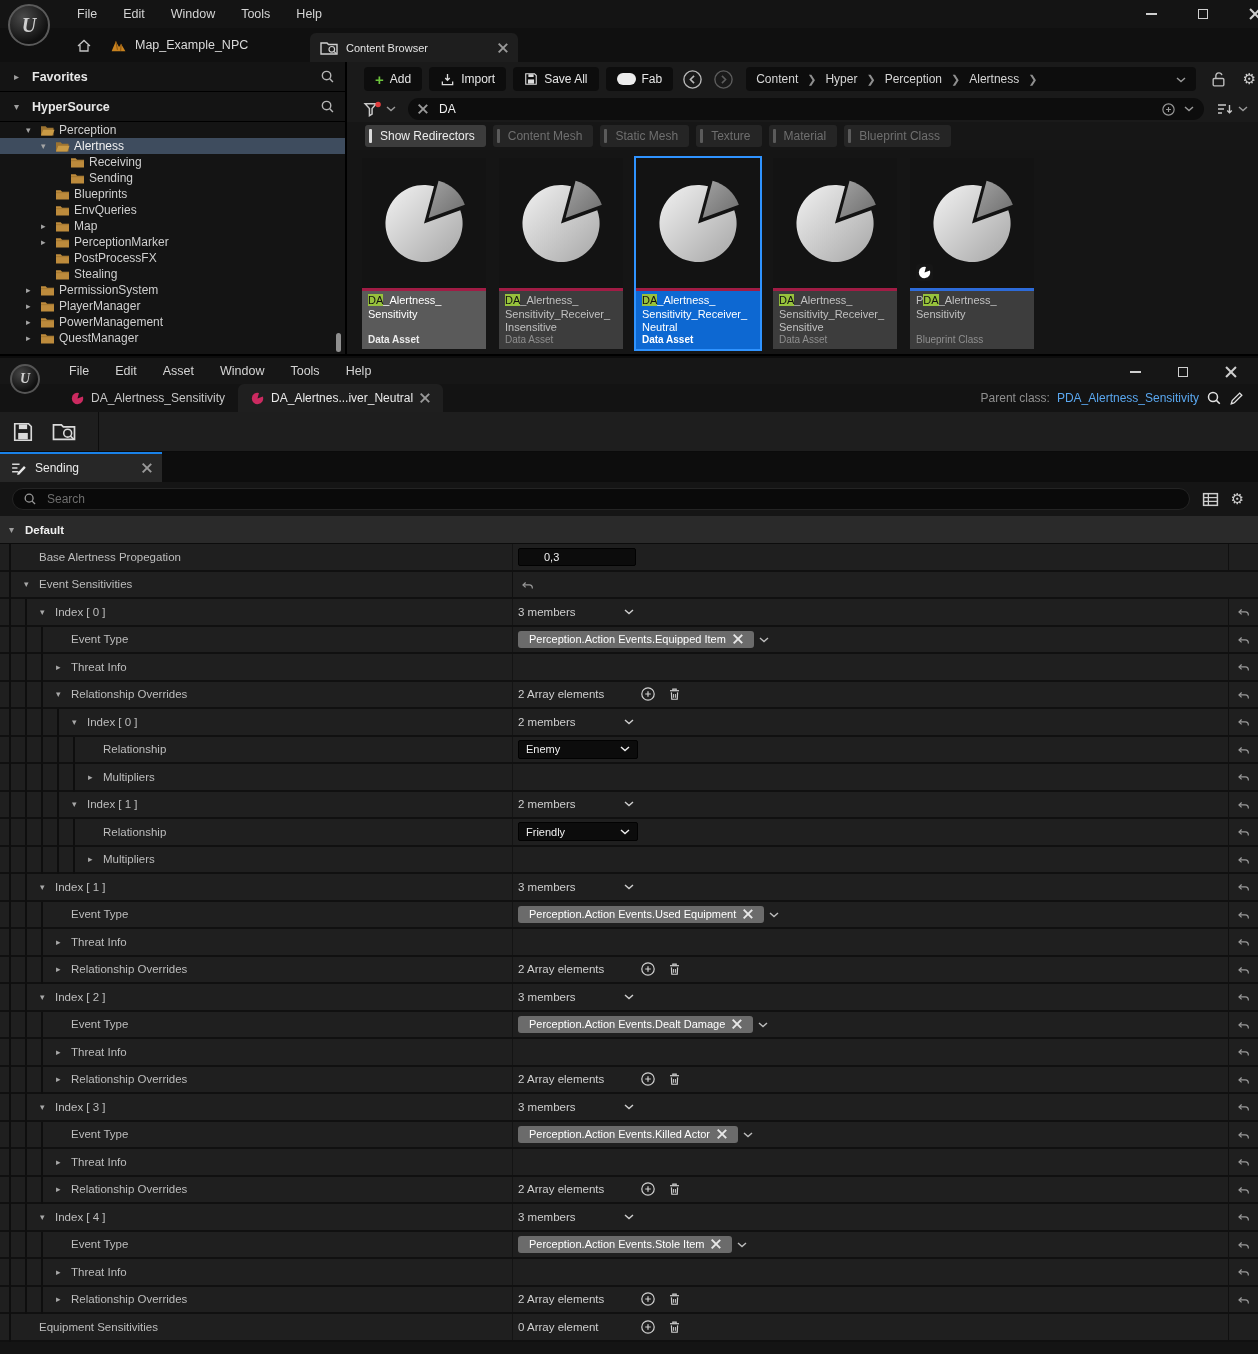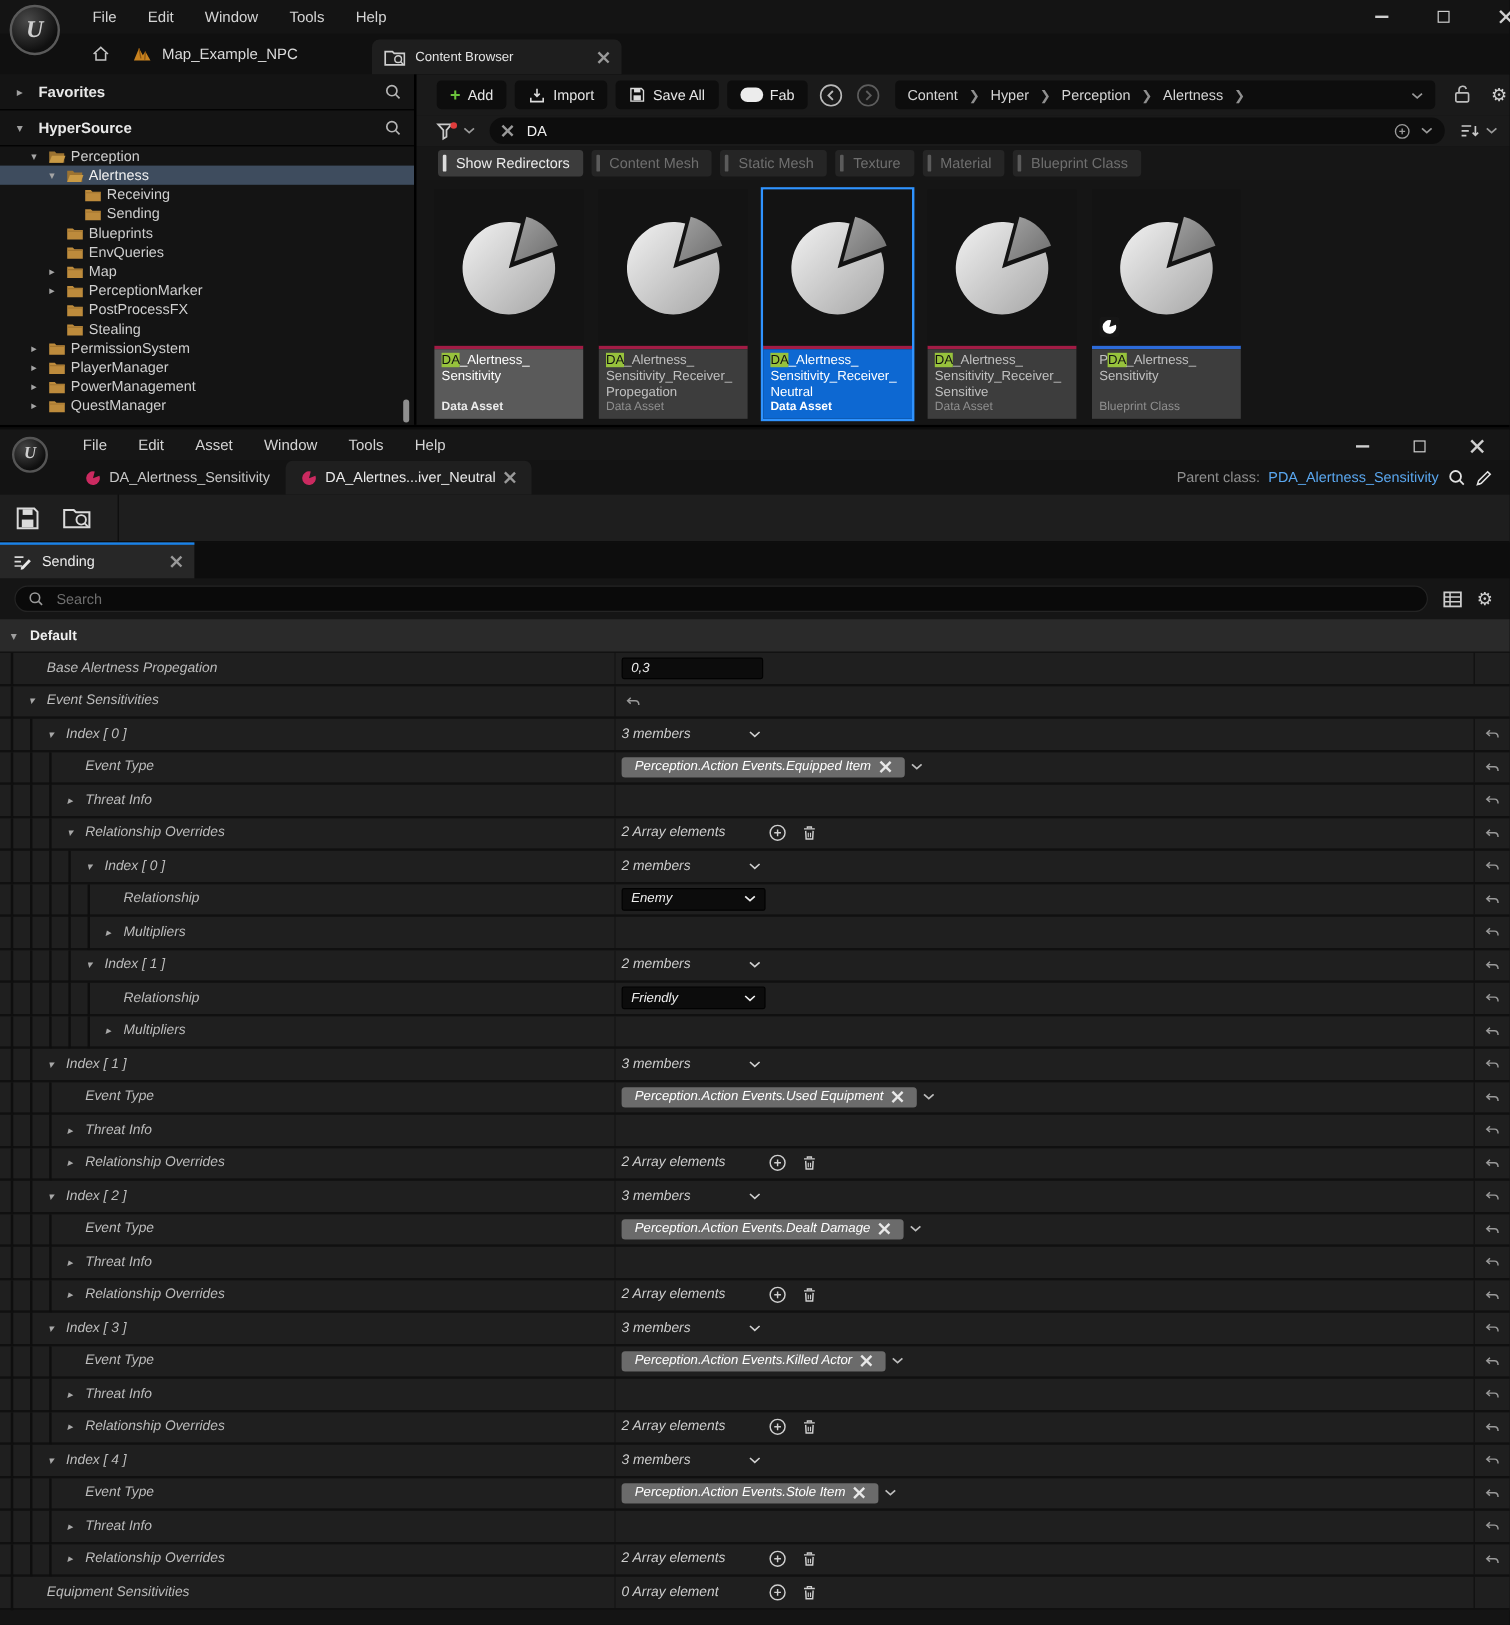--- a/index.html
+++ b/index.html
@@ -116,29 +116,29 @@
   .dsearch{flex:1;height:22px;background:#0a0a0a;border:1px solid #242424;border-radius:11px;
            display:flex;align-items:center;padding:0 10px;gap:8px;color:#8a8a8a;}
   .dsearch input{flex:1;background:transparent;border:0;outline:0;color:#d8d8d8;font-size:12px;
                  font-family:"Liberation Sans",sans-serif;}
   .dsearch input::placeholder{color:#6e6e6e;}
   .srchic{color:#cdcdcd;}
   .catrow{height:28px;background:#2a2a2a;border-bottom:1px solid #0c0c0c;display:flex;align-items:center;
           padding-left:9px;gap:6px;}
   .catrow .clab{font-size:11.5px;font-weight:bold;color:#efefef;}
   #drows{background:#141414;}
-  .drow{height:27.5px;border-bottom:2px solid #101010;background:#1f1f1f;display:flex;position:relative;font-style:italic;}
+  .drow{height:27.5px;border-bottom:2px solid #101010;background:#1f1f1f;display:flex;position:relative;}
   .guide{position:absolute;top:0;bottom:-2px;width:2px;background:#0e0e0e;}
   .namecell{flex:0 0 512px;display:flex;align-items:center;overflow:hidden;}
   .darrow{width:15px;flex:none;font-size:9px;color:#a8a8a8;}
   .dlabel{font-size:11.5px;color:#bdbdbd;white-space:nowrap;}
   .valuecell{flex:1;border-left:1px solid #141414;display:flex;align-items:center;padding-left:5px;overflow:hidden;}
   .resetcell{flex:0 0 30px;border-left:1px solid #101010;display:flex;align-items:center;justify-content:center;color:#9a9a9a;}
   .vinput{width:118px;height:18px;background:#0c0c0c;border:1px solid #020202;border-radius:2px;
-          display:flex;align-items:center;padding:0 7px;font-size:11px;color:#efefef;}
+          display:flex;align-items:center;padding:0 25px;font-size:11px;color:#efefef;}
   .vtext{font-size:11.5px;color:#cfcfcf;}
   .vtext.arr{min-width:122px;}
   .vtext.mem{min-width:106px;}
   .vicon{color:#cfcfcf;margin-right:11px;display:flex;align-items:center;}
   .vdrop{width:120px;height:19px;background:#0c0c0c;border:1px solid #020202;border-radius:2px;
          display:flex;align-items:center;justify-content:space-between;padding:0 7px;font-size:11px;color:#efefef;}
   .tagchip{background:#6b6b6b;border-radius:3px;height:17px;display:flex;align-items:center;gap:7px;
            padding:0 11px;font-size:11px;color:#fff;white-space:nowrap;}
   .tagchip .xmark:before,.tagchip .xmark:after{background:#e8e8e8;}
   .chev-after{margin-left:5px;color:#bdbdbd;}
@@ -504,21 +504,21 @@
                 <path d="M50 55 L60.9 14.4 A42 42 0 1 0 89.5 40.6 Z" fill="url(#pieg1)"></path>
                 <path d="M50 55 L60.9 14.4 A42 42 0 0 1 89.5 40.6 Z" fill="url(#pieg2)" transform="translate(5,-6)"></path>
               </svg>
 
       </div>
       <div class="strip" style="background:#a11c45"></div>
       <div class="alabel">
         <div class="aname">
                 <div><span class="hl">DA</span>_Alertness_</div>
                 <div>Sensitivity_Receiver_</div>
-                <div>Propegation</div>
+                <div>Insensitive</div>
               </div>
         <div class="atype">Data Asset</div>
       </div>
     </div>
           <div class="tile selected">
       <div class="thumb">
               <svg width="96" height="101" viewBox="0 0 100 110">
                 <path d="M50 55 L60.9 14.4 A42 42 0 1 0 89.5 40.6 Z" fill="url(#pieg1)"></path>
                 <path d="M50 55 L60.9 14.4 A42 42 0 0 1 89.5 40.6 Z" fill="url(#pieg2)" transform="translate(5,-6)"></path>
               </svg>

